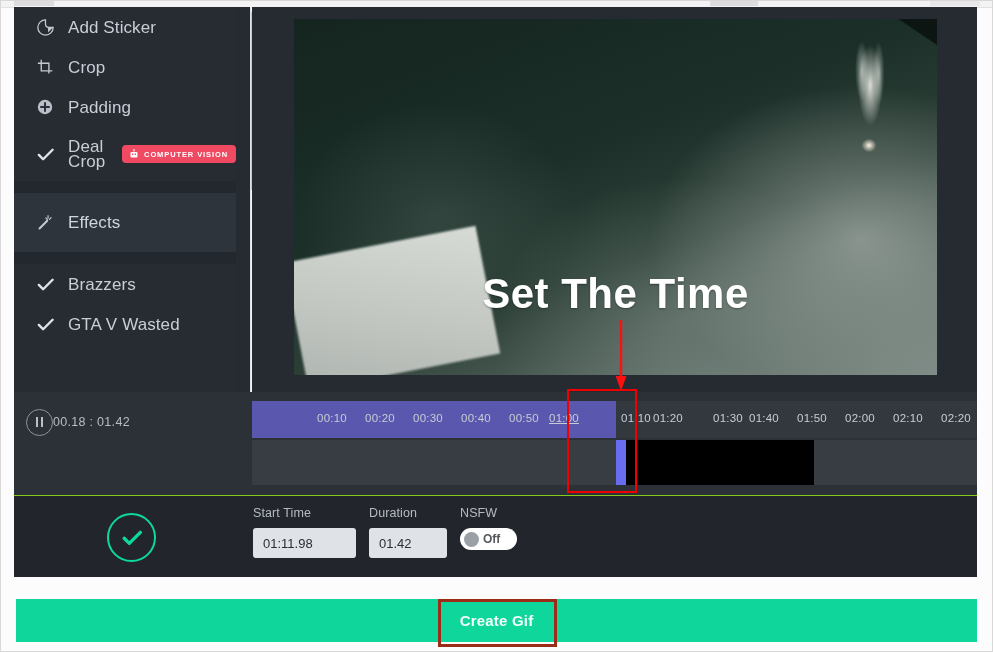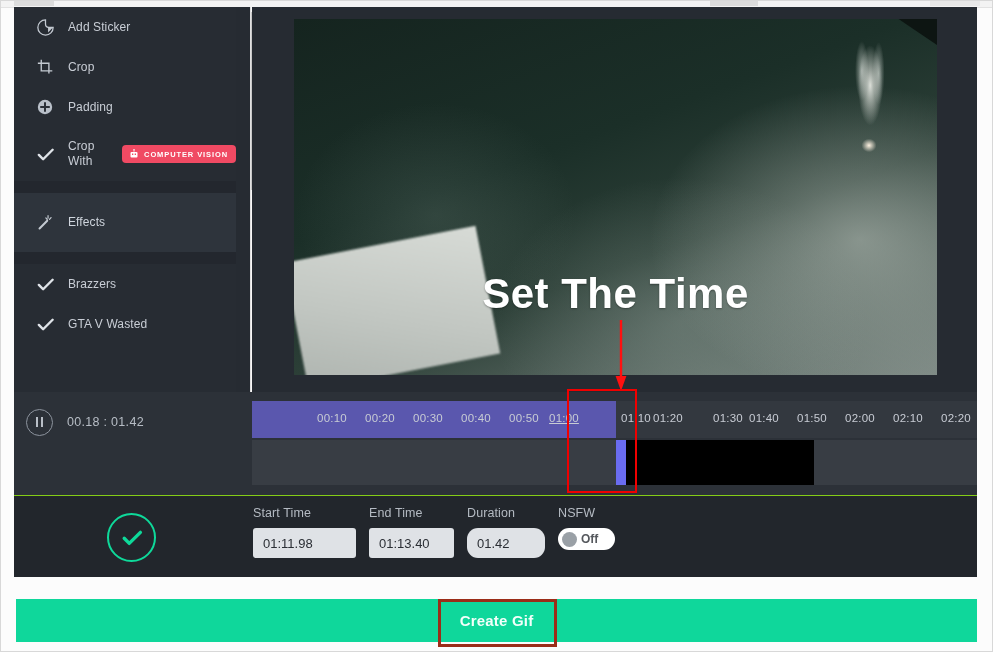--- a/index.html
+++ b/index.html
@@ -73,21 +73,21 @@
     min-width: 26px;
     height: 26px;
     display: flex;
     align-items: center;
     justify-content: center;
     color: #c4cad2;
     margin-right: 10px;
   }
   .side-item .lbl {
     color: #c9ced6;
-    font-size: 12px;
+    font-size: 17px;
     line-height: 15px;
     letter-spacing: .1px;
   }
   .side-item.two-line { height: 54px; }
   .side-item.two-line .lbl { max-width: 46px; }
 
   .side-section {
     background: #2e343c;
     height: 59px;
   }
@@ -232,21 +232,21 @@
     cursor: pointer;
   }
   .pause-btn i {
     display: block;
     width: 2.6px; height: 10px;
     background: #b9bfc7;
   }
   .tl-time {
     color: #b7bdc5;
     font-size: 12.5px;
-    margin-left: 14px;
+    margin-left: 0;
     letter-spacing: .3px;
   }
 
   .ruler {
     position: absolute;
     left: 238px; top: 9px;
     width: 725px; height: 37px;
     background: #33383f;
     overflow: hidden;
   }
@@ -336,21 +336,21 @@
     font-size: 13px;
     border: none;
     border-radius: 3px;
     padding: 8px 10px;
     box-sizing: border-box;
     height: 30px;
     font-family: "Liberation Sans", sans-serif;
   }
   .fw1 { width: 103px; }
   .fw2 { width: 85px; }
-  .fw3 { width: 78px; border-radius: 11px; }
+  .fw3 { width: 78px; }
   .toggle {
     width: 57px; height: 22px;
     background: #ffffff;
     border-radius: 11px;
     display: flex;
     align-items: center;
     padding: 0 4px;
     box-sizing: border-box;
     gap: 4px;
     cursor: pointer;
@@ -450,21 +450,21 @@
         </span>
         <span class="lbl">Padding</span>
       </div>
 
       <div class="side-item two-line">
         <span class="ico">
           <svg width="19" height="19" viewBox="0 0 20 20">
               <path d="M3 10.5l4.5 4.5L17.5 5" fill="none" stroke="#dfe3e8" stroke-width="2.6" stroke-linecap="round" stroke-linejoin="round"></path>
             </svg>
         </span>
-        <span class="lbl">Crop With</span>
+        <span class="lbl">Deal Crop</span>
         <span class="badge-cv">
           <svg width="10" height="10" viewBox="0 0 20 20">
               <rect x="3" y="6" width="14" height="11" rx="2" fill="#ffffff"></rect>
               <rect x="9.2" y="1.5" width="1.6" height="4" fill="#ffffff"></rect>
               <circle cx="10" cy="1.5" r="1.5" fill="#ffffff"></circle>
               <rect x="6" y="9" width="2.6" height="3" fill="#f04a63"></rect>
               <rect x="11.4" y="9" width="2.6" height="3" fill="#f04a63"></rect>
             </svg>
           <span>COMPUTER VISION</span>
         </span>
@@ -563,24 +563,20 @@
             <path d="M3.5 10.2l4.2 4.3L17 5.3" fill="none" stroke="#0ed99a" stroke-width="2.8" stroke-linecap="round" stroke-linejoin="round"></path>
           </svg>
       </div>
 
       <div class="fields">
         <div>
           <span class="field-lbl">Start Time</span>
           <input class="field-box fw1" type="text" value="01:11.98" style="">
         </div>
         <div>
-          <span class="field-lbl">End Time</span>
-          <input class="field-box fw2" type="text" value="01:13.40" style="">
-        </div>
-        <div>
           <span class="field-lbl">Duration</span>
           <input class="field-box fw3" type="text" value="01.42" style="">
         </div>
         <div>
           <span class="field-lbl">NSFW</span>
           <div class="toggle">
             <span class="knob"></span>
             <span class="tlbl">Off</span>
           </div>
         </div>

